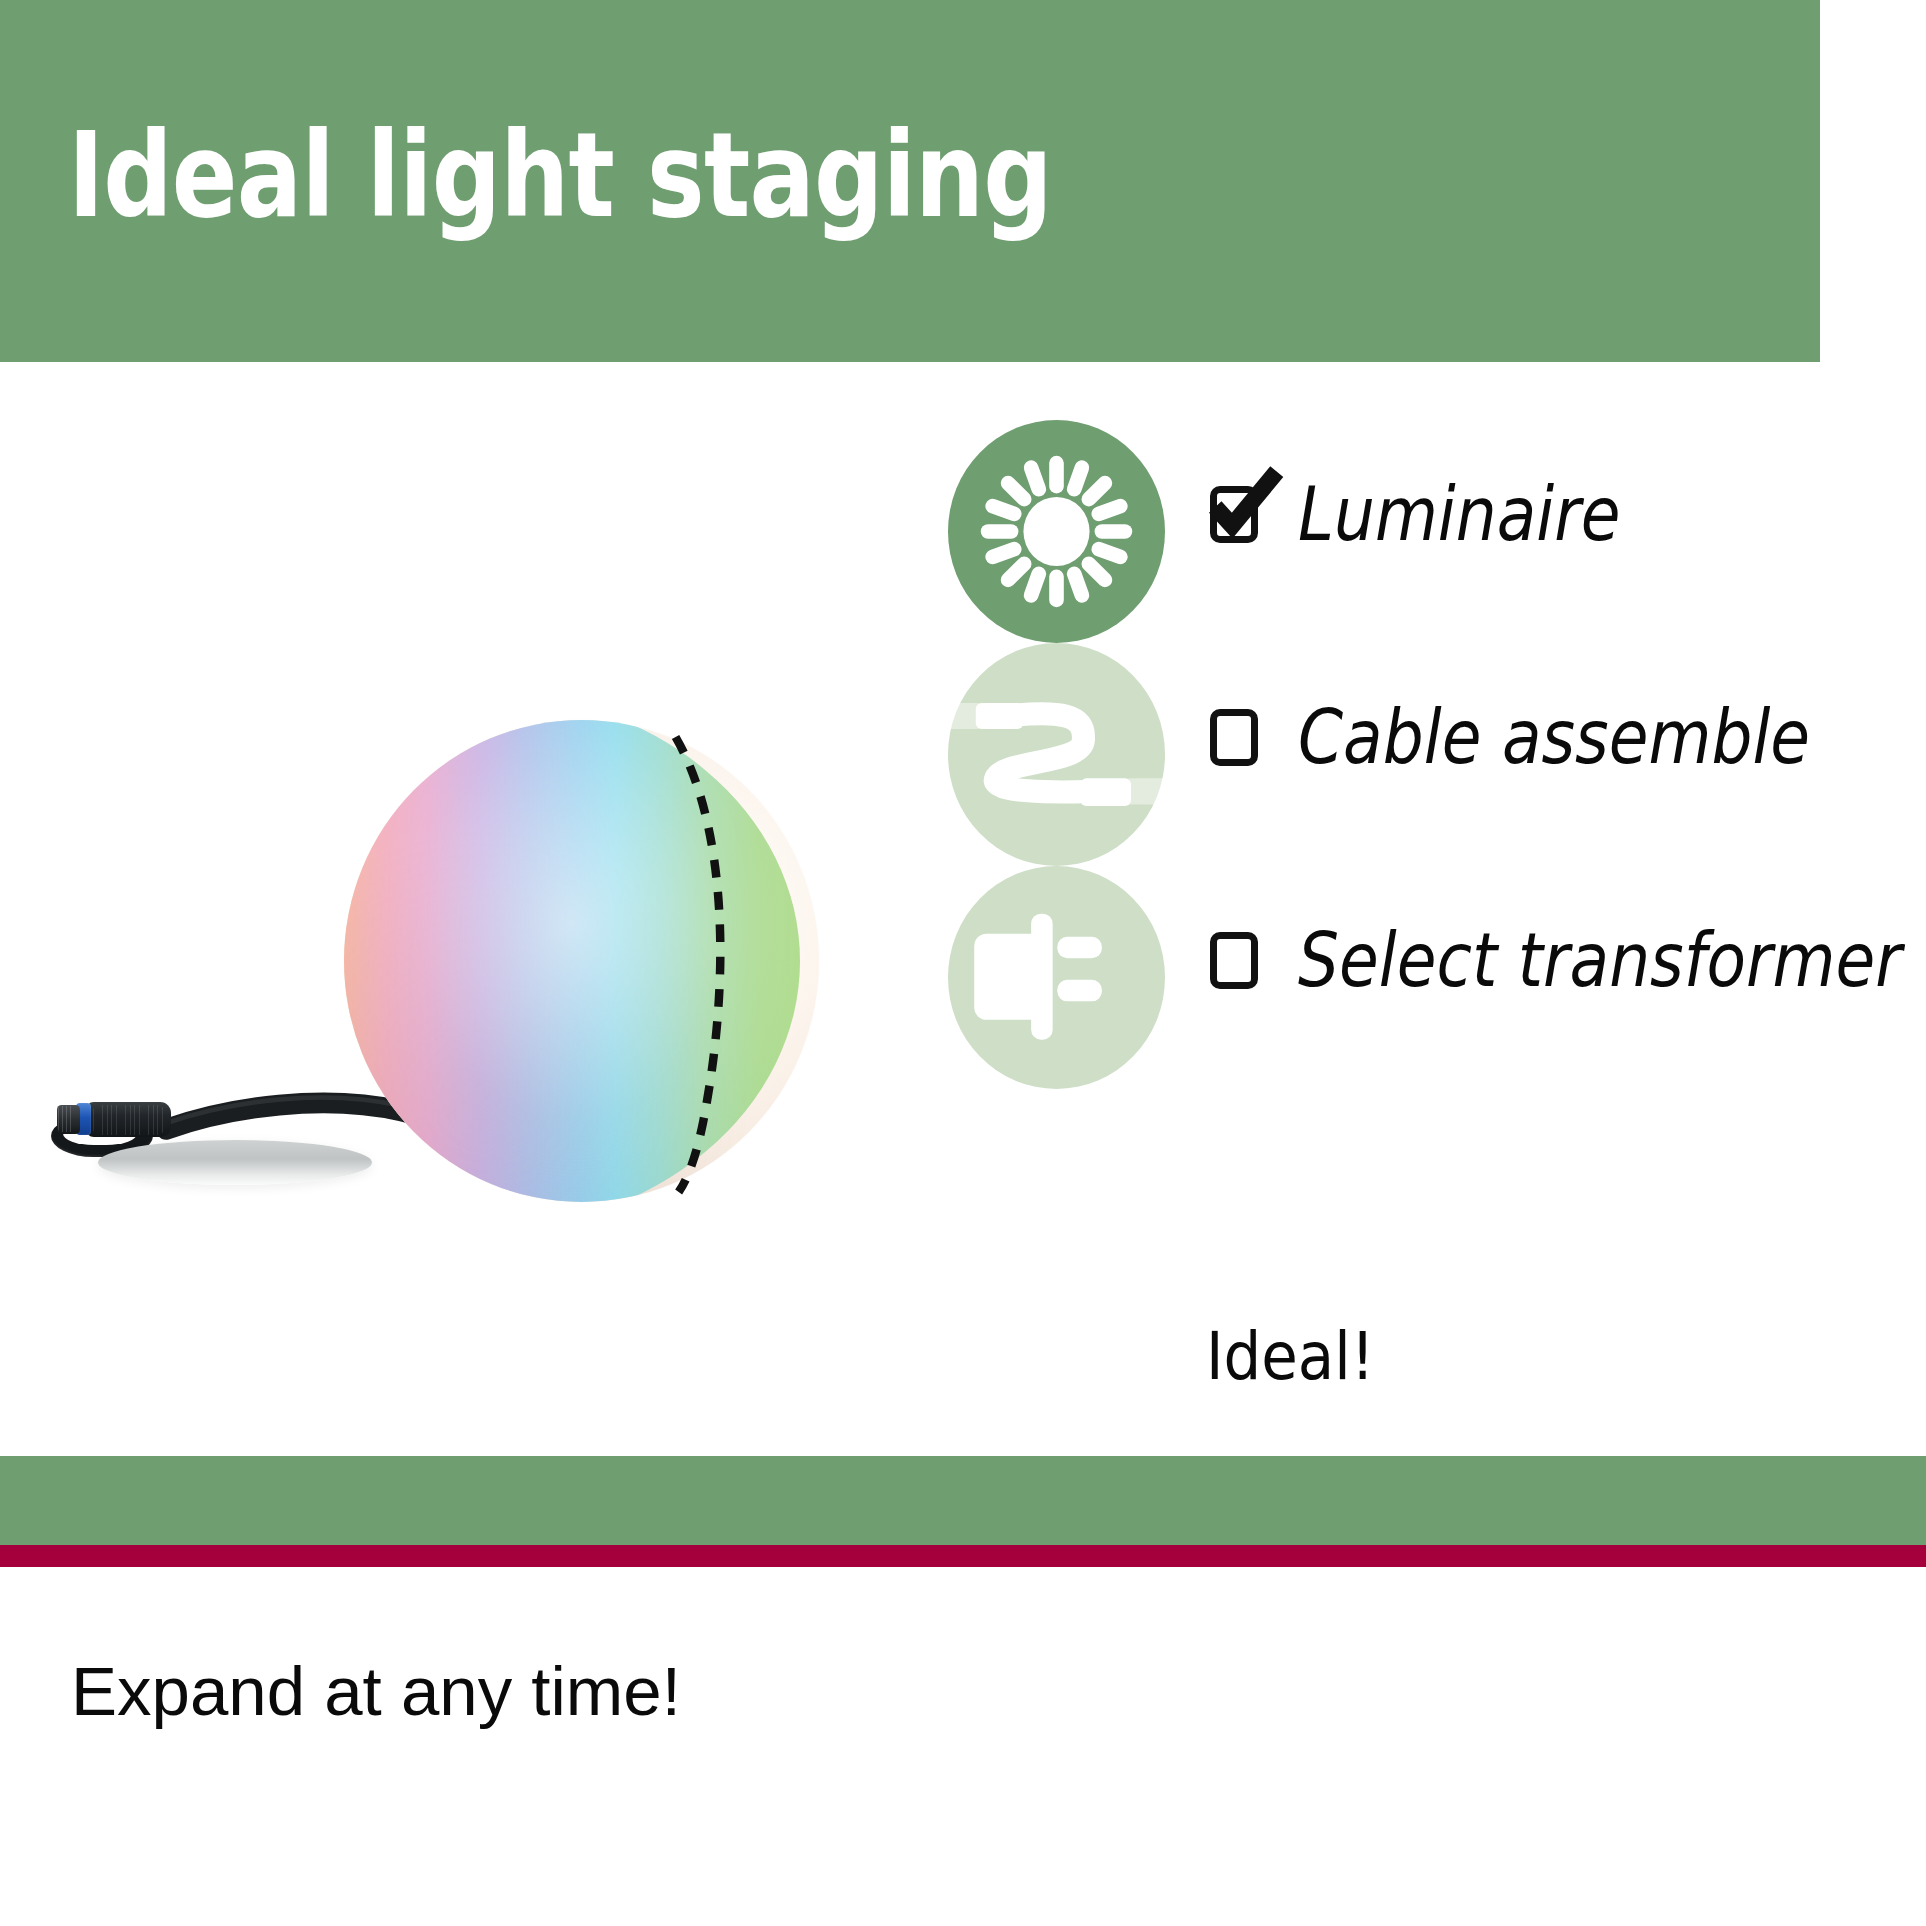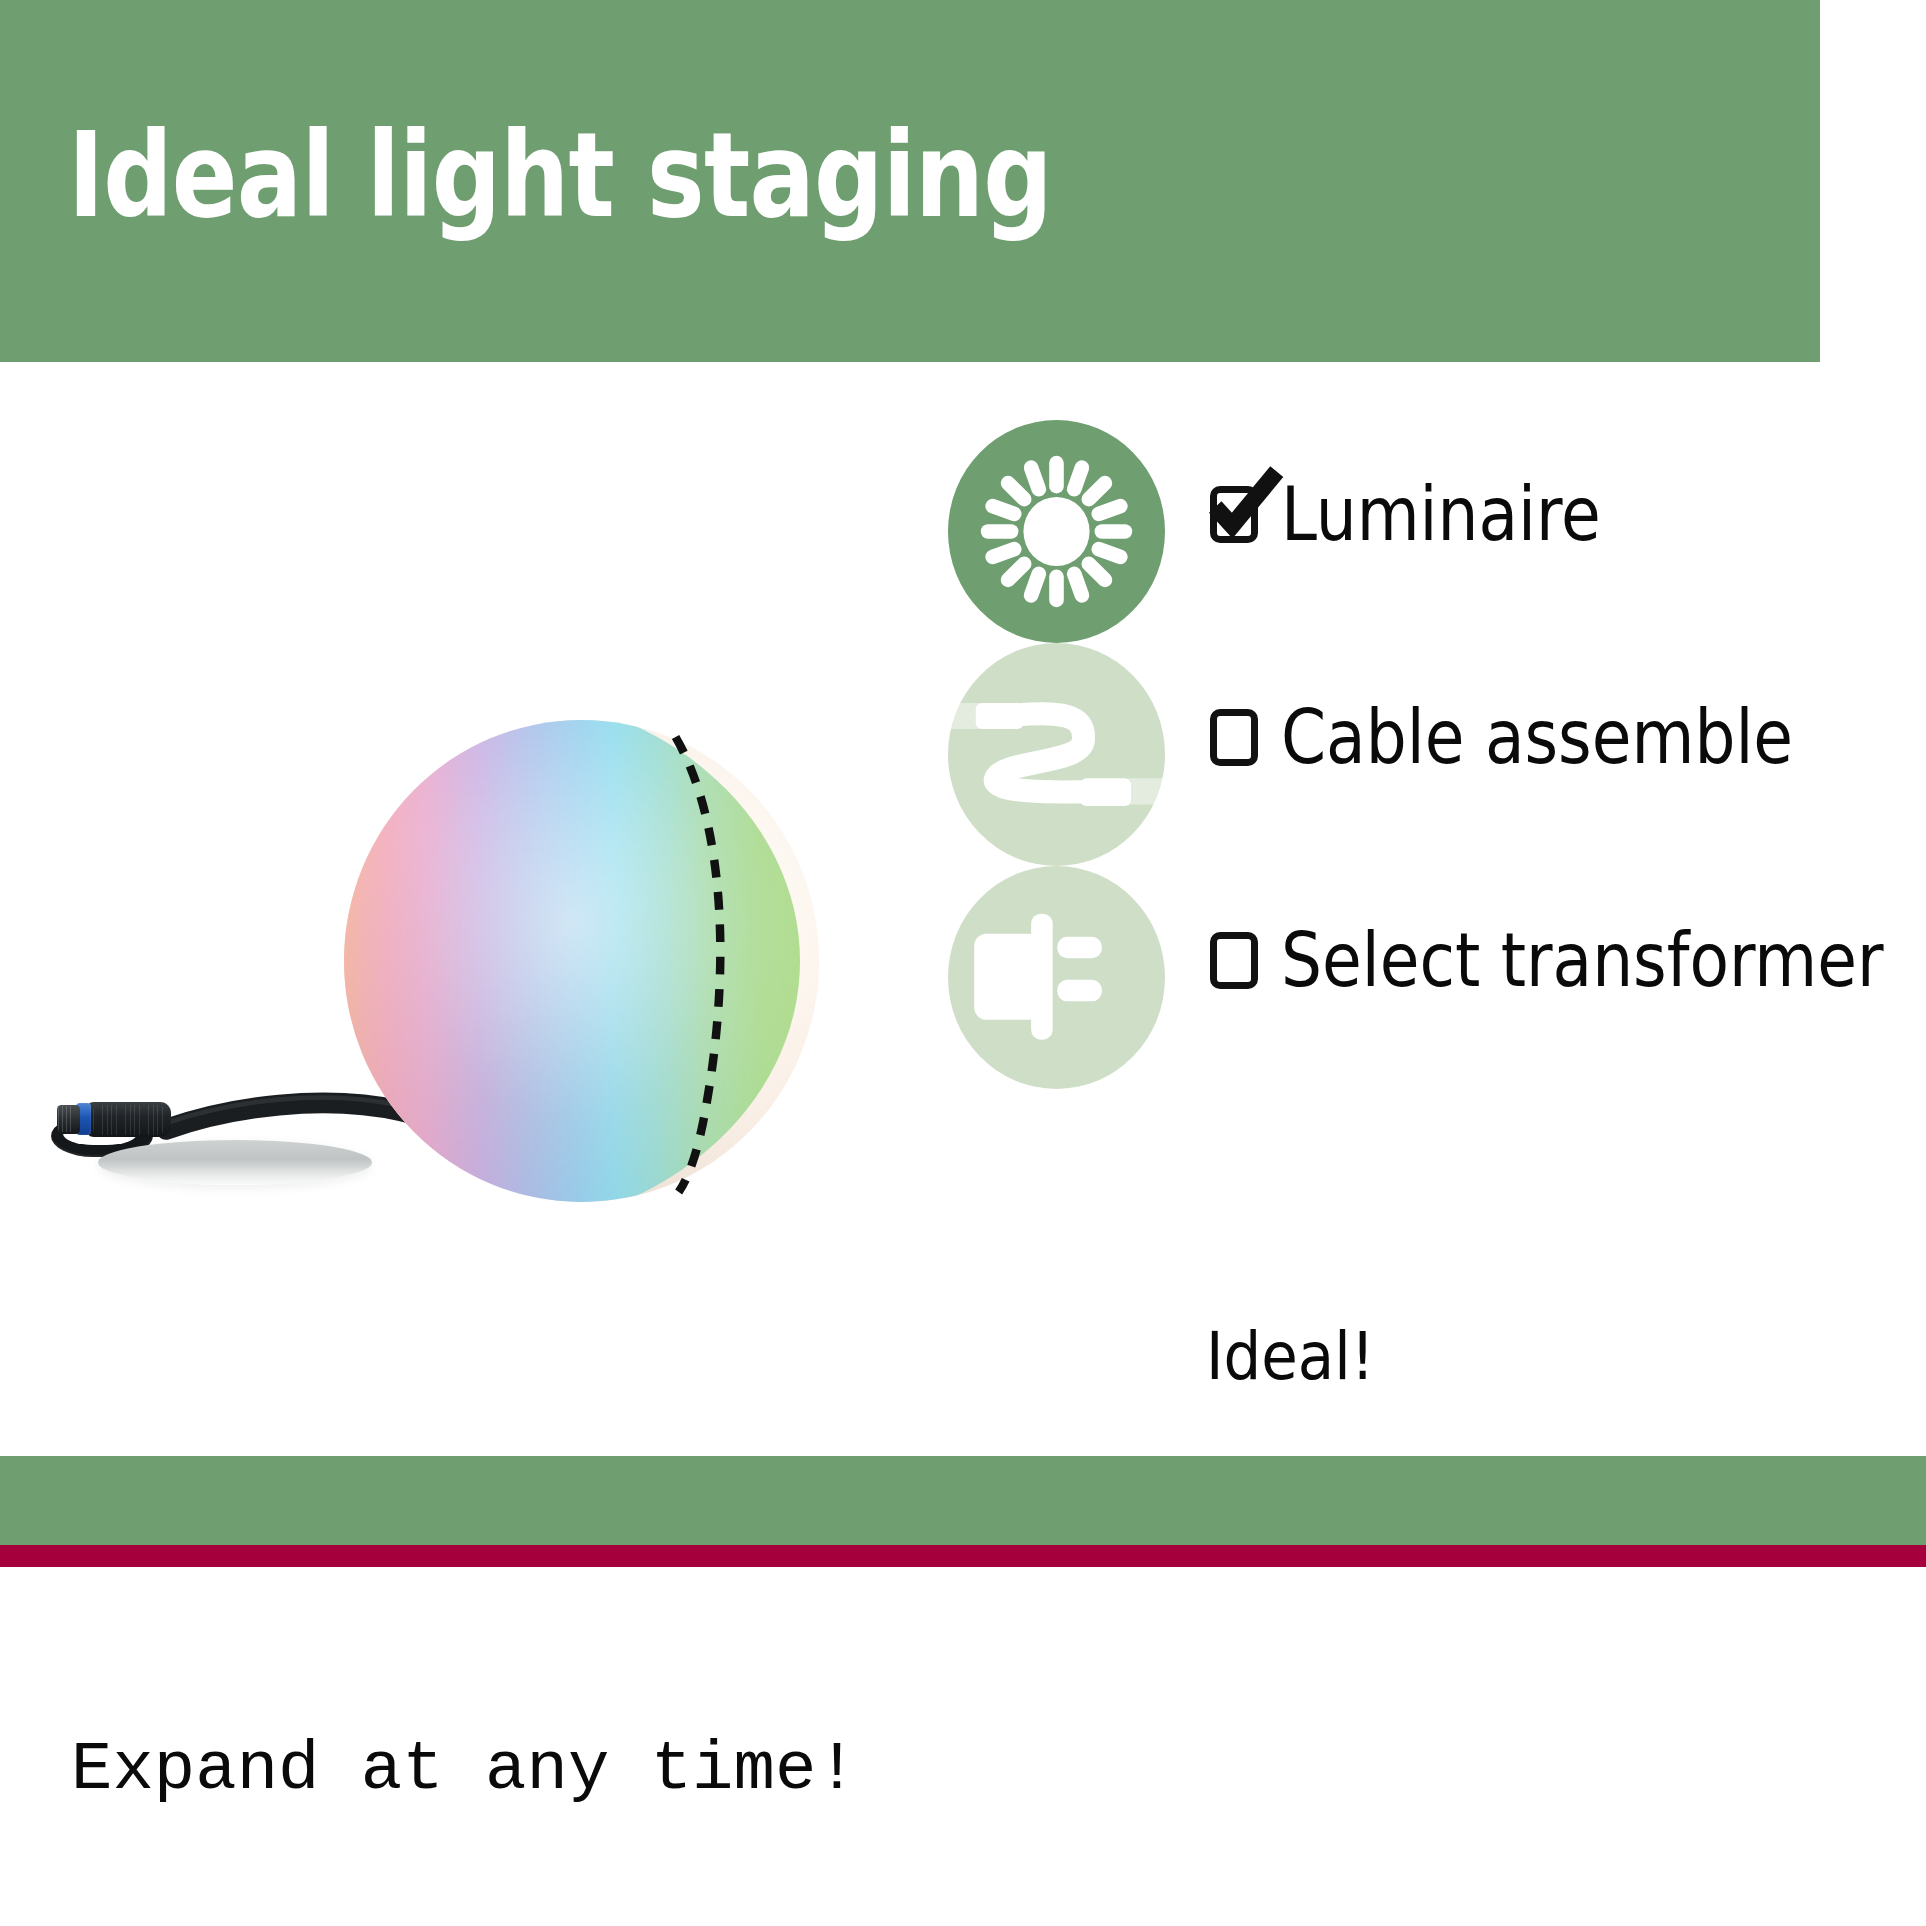--- a/index.html
+++ b/index.html
@@ -144,21 +144,21 @@
     border-radius:50%;
     overflow:visible;
   }
   .icon-circle.active{ background:#6f9e70; }
   .icon-circle.dim{ background:#cfdfc7; }
   .icon-glyph{
     position:absolute; left:0; top:0; width:217px; height:223px;
   }
   .row-label-wrap{
     position:absolute; left:262px; top:57px;
-    display:flex; align-items:center; gap:23px;
+    display:flex; align-items:center; gap:40px;font-style:italic;
   }
   .checkbox{
     position:relative; width:48px; height:57px;
     border:7px solid #111111; border-radius:10px;
     background:#ffffff; flex:0 0 auto;
   }
   .tick{
     position:absolute; left:-10.8px; top:-29px; width:80px; height:80px;
     pointer-events:none;
   }
@@ -176,23 +176,23 @@
   
   #footer-green{
     position:absolute; left:0; top:1456px; width:1926px; height:89px;
     background:#6f9e70;
   }
   #footer-red{
     position:absolute; left:0; top:1545px; width:1926px; height:21.6px;
     background:#a5003c;
   }
   #footer-note{
-    position:absolute; left:71px; top:1736px;
+    position:absolute; left:71px; top:1657px;
     font-size:69px; line-height:1; color:#0a0a0a;
-    font-family:Liberation Mono, monospace;
+    font-family:Liberation Sans, sans-serif;
   }
 </style>
 </head>
 <body>
 
 <div id="header-band">
   <div id="page-title">Ideal light staging</div>
 </div>
 
 <div id="main-body"></div>

